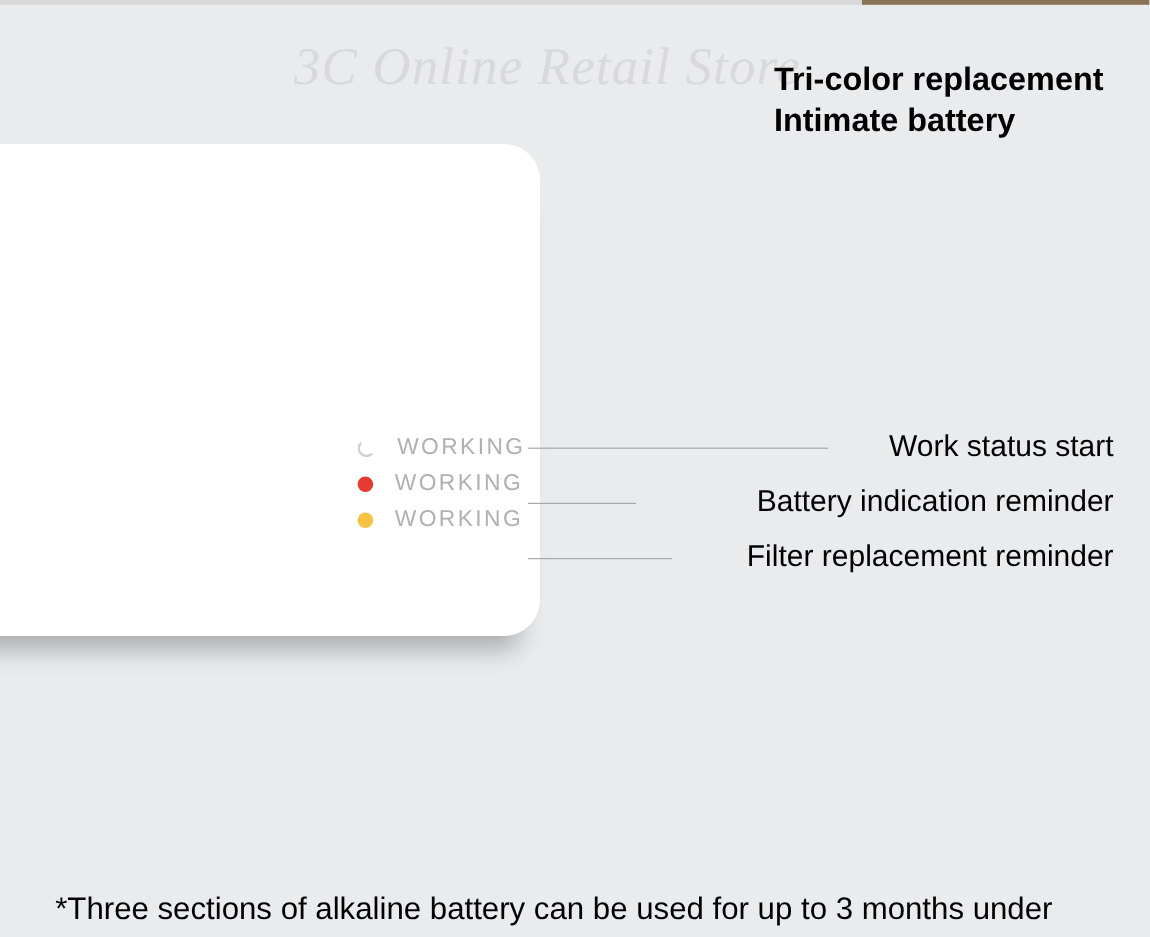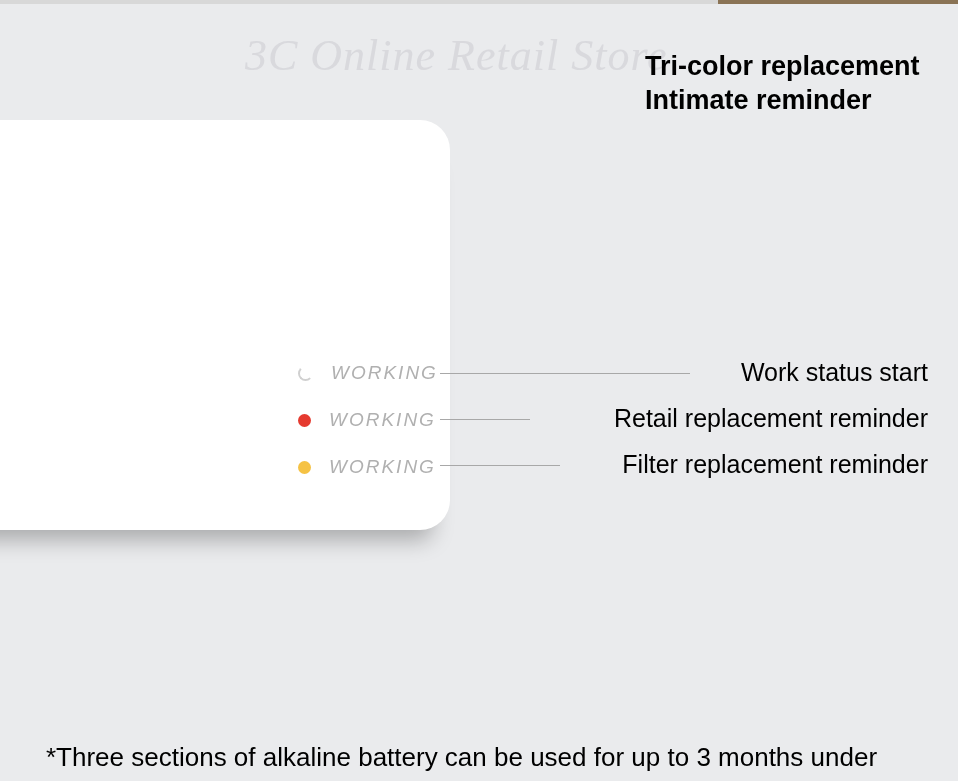--- a/index.html
+++ b/index.html
@@ -47,22 +47,21 @@
     background: #ffffff;
     border-radius: 30px;
     box-shadow: 0 28px 22px -18px rgba(0,0,0,0.28);
   }
   .indicator-stack {
     position: absolute;
     top: 362px;
     left: 298px;
     display: flex;
     flex-direction: column;
-    gap: 25px;
-    font-style: italic;
+    gap: 8px;
   }
   .indicator-row {
     display: flex;
     align-items: center;
     gap: 18px;
   }
   .dot {
     width: 13px;
     height: 13px;
     border-radius: 50%;
@@ -108,21 +107,21 @@
 </style>
 </head>
 <body>
 
 <div class="top-strip"></div>
 
 <div class="watermark">3C Online Retail Store</div>
 
 <div class="heading">
   <div>Tri-color replacement</div>
-  <div>Intimate reminder</div>
+  <div>Intimate battery</div>
 </div>
 
 <div class="device"></div>
 
 <div class="indicator-stack">
   <div class="indicator-row">
     <div class="spinner"></div>
     <div class="ind-label">WORKING</div>
   </div>
   <div class="indicator-row">
@@ -133,16 +132,16 @@
     <div class="dot" style="background:#f5c244"></div>
     <div class="ind-label">WORKING</div>
   </div>
 </div>
 
 <div class="leader-line" style="top:373px; left:440px; width:250px;"></div>
 <div class="leader-line" style="top:419px; left:440px; width:90px;"></div>
 <div class="leader-line" style="top:465px; left:440px; width:120px;"></div>
 
 <div class="callout-right" style="top:358px; right:30px;">Work status start</div>
-<div class="callout-right" style="top:404px; right:30px;">Retail replacement reminder</div>
+<div class="callout-right" style="top:404px; right:30px;">Battery indication reminder</div>
 <div class="callout-right" style="top:450px; right:30px;">Filter replacement reminder</div>
 
 <div class="footnote">*Three sections of alkaline battery can be used for up to 3 months under working conditions</div>
 
 </body></html>

